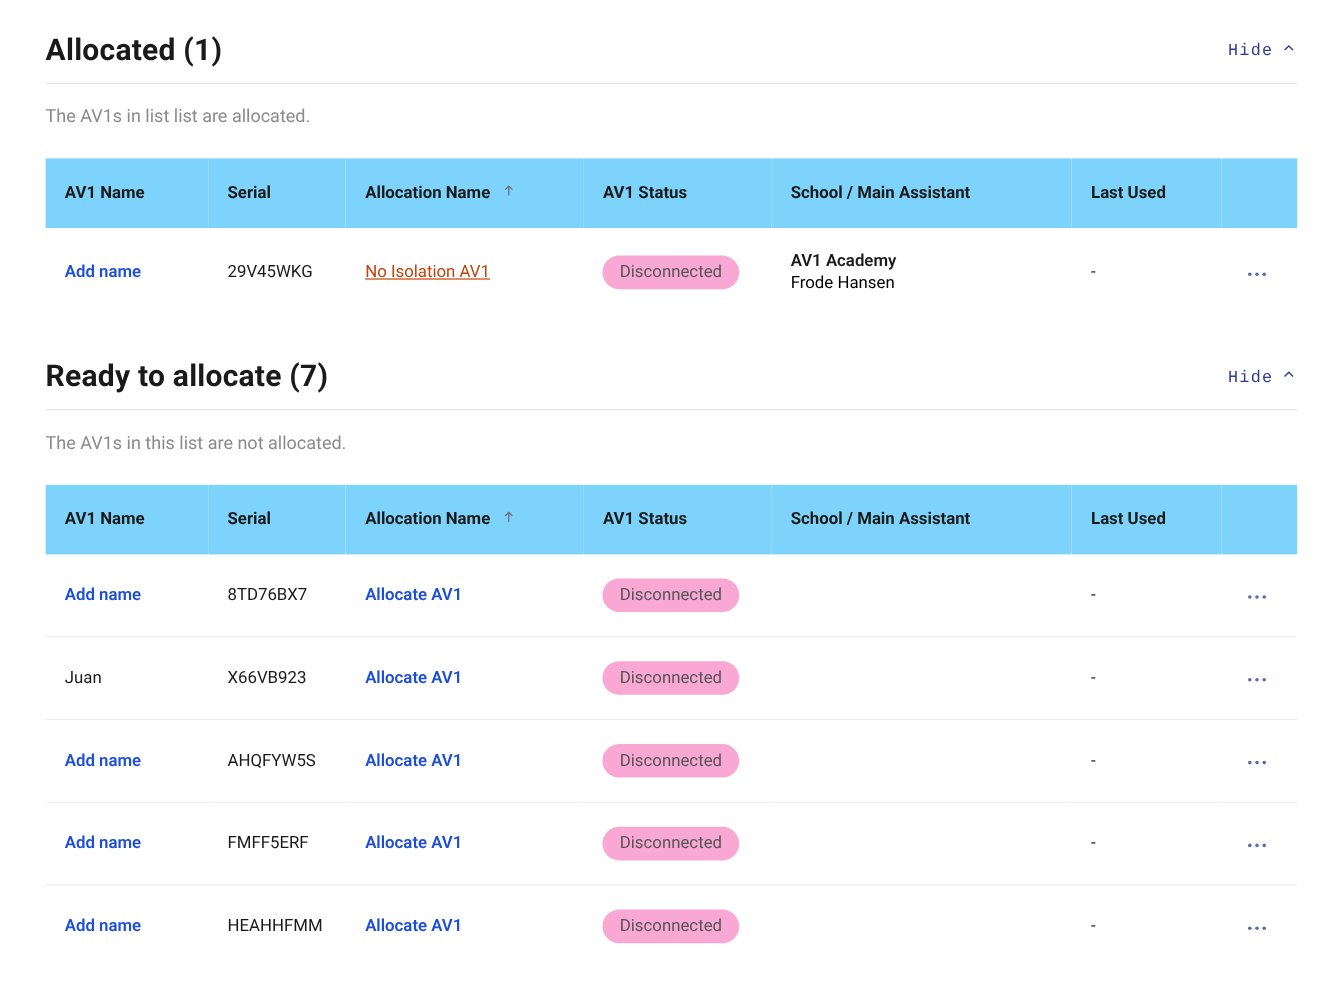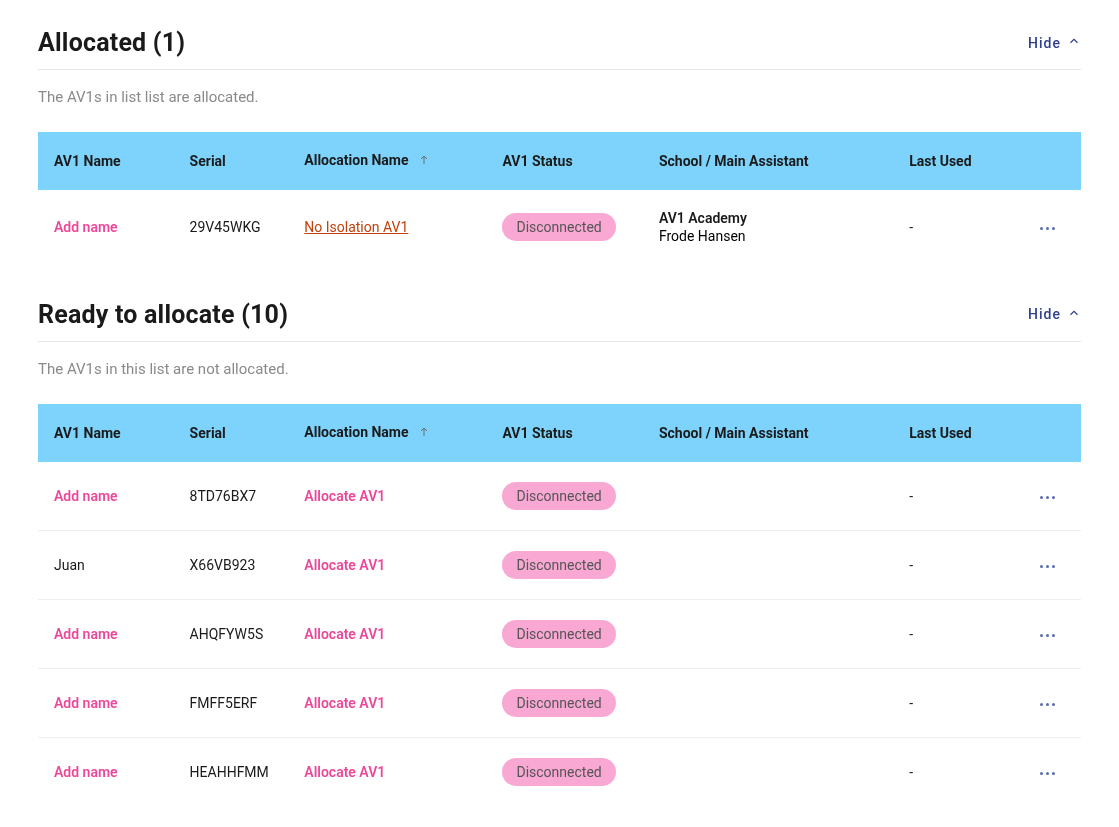--- a/index.html
+++ b/index.html
@@ -25,20 +25,21 @@
   }
   .hide-toggle {
     display: flex;
     align-items: center;
     gap: 6px;
     color: #2f3f8f;
     font-weight: 500;
     font-size: 14px;
     letter-spacing: 1px;
     cursor: pointer;
+    font-family: Liberation Mono, monospace;
   }
   .hide-toggle svg { width: 14px; height: 14px; stroke: #2f3f8f; fill:none; stroke-width:2; }
   .hr { height:1px; background:#e5e5e5; margin: 8px 0 18px 0; }
   .section-desc {
     color: #8a8a8a;
     font-size: 15px;
     margin-bottom: 26px;
   }
   .table {
     width: 100%;
@@ -61,21 +62,21 @@
   }
   .table tr:last-child td { border-bottom: none; }
   .col-name   { width: 13%; }
   .col-serial { width: 11%; }
   .col-alloc  { width: 19%; }
   .col-status { width: 15%; }
   .col-school { width: 24%; }
   .col-last   { width: 12%; }
   .col-actions{ width: 6%; text-align:right; }
   .link-blue {
-    color: #ec4899;
+    color: #1d4ed8;
     font-weight: 600;
     cursor: pointer;
   }
   .link-underline {
     text-decoration: underline;
     color: #c2410c;
     cursor: pointer;
   }
   .badge {
     display: inline-block;
@@ -162,21 +163,21 @@
               <span></span>
           </span>
         </td>
       </tr>
     </tbody>
   </table>
 </div>
 
 <div class="section">
   <div class="section-header">
-    <div class="section-title">Ready to allocate (10)</div>
+    <div class="section-title">Ready to allocate (7)</div>
     <div class="hide-toggle">
       <span>Hide</span>
       <span>
         <svg viewBox="0 0 24 24">
             <polyline points="6 15 12 9 18 15"></polyline>
           </svg>
       </span>
     </div>
   </div>
   <div class="hr"></div>

